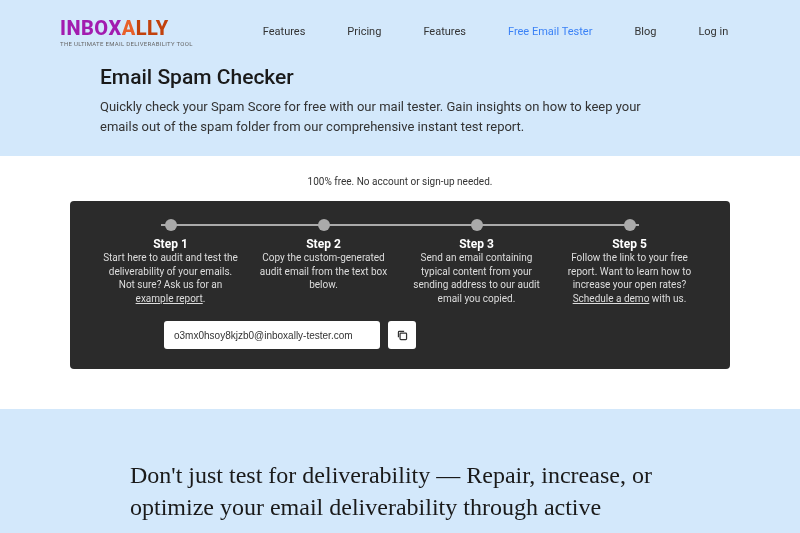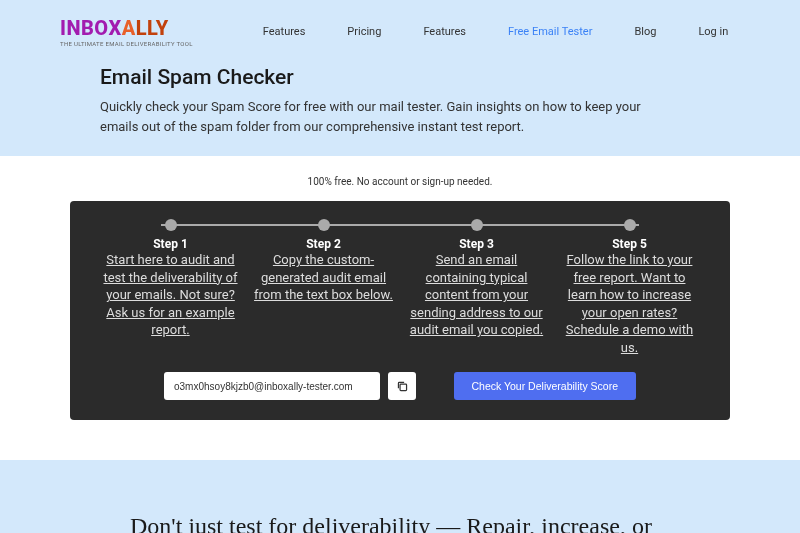--- a/index.html
+++ b/index.html
@@ -26,21 +26,21 @@
     .free-text { text-align: center; font-size: 10px; color: #333; margin-bottom: 14px; }
     
     .checker-box { background: #2b2b2b; border-radius: 4px; padding: 18px 24px 20px; }
     
     .steps-row { display: flex; gap: 0; position: relative; margin-bottom: 16px; }
     .step { flex: 1; text-align: center; padding: 0 6px; position: relative; }
     .step-dot { width: 12px; height: 12px; border-radius: 50%; background: #aaa; margin: 0 auto 6px; position: relative; z-index: 2; }
     .step:first-child .step-dot { background: #4ade4a; }
     .step-line { position: absolute; top: 5px; left: calc(10% + 6px); right: calc(10% + 6px); height: 2px; background: #aaa; z-index: 1; }
     .step-title { font-size: 12px; font-weight: 700; color: #fff; }
-    .step-desc { font-size: 13px; color: #ddd; line-height: 1.35; text-decoration: underline; }
+    .step-desc { font-size: 10px; color: #ddd; line-height: 1.35; }
     .step-desc u { text-decoration: underline; }
     
     .action-row { display: flex; gap: 8px; align-items: center; padding: 0 70px; }
     .email-input { flex: 0 0 auto; width: 216px; height: 28px; border: none; border-radius: 3px; padding: 0 10px; font-size: 10px; background: #fff; color: #333; }
     .copy-btn { width: 28px; height: 28px; border: none; border-radius: 3px; background: #fff; cursor: pointer; display: flex; align-items: center; justify-content: center; }
     .spacer { flex: 1; }
     .check-btn { height: 28px; padding: 0 18px; border: none; border-radius: 3px; background: #4f6ef0; color: #fff; font-size: 10.5px; cursor: pointer; }
     
     .value-section { background: #d3e8fb; padding: 50px 130px 60px; }
     .value-headline { font-family: Georgia, 'Times New Roman', serif; font-size: 24px; font-weight: 400; color: #1a1a1a; line-height: 1.35; }
@@ -102,20 +102,19 @@
 
     <div class="action-row">
       <input type="text" class="email-input" value="o3mx0hsoy8kjzb0@inboxally-tester.com" style="">
       <button class="copy-btn">
         <svg width="13" height="13" viewBox="0 0 16 16" fill="none" stroke="#333" stroke-width="1.5">
           <rect x="5" y="5" width="8" height="8" rx="1"></rect>
           <path d="M3 10V4a1 1 0 0 1 1-1h6"></path>
         </svg>
       </button>
       <div class="spacer"></div>
-      <button class="check-btn">Check Your Deliverability Score</button>
     </div>
   </div>
 </div>
 
 <div class="value-section">
   <h2 class="value-headline">Don't just test for deliverability — Repair, increase, or optimize your email deliverability through active engagement.</h2>
 </div>
 
 </body></html>

